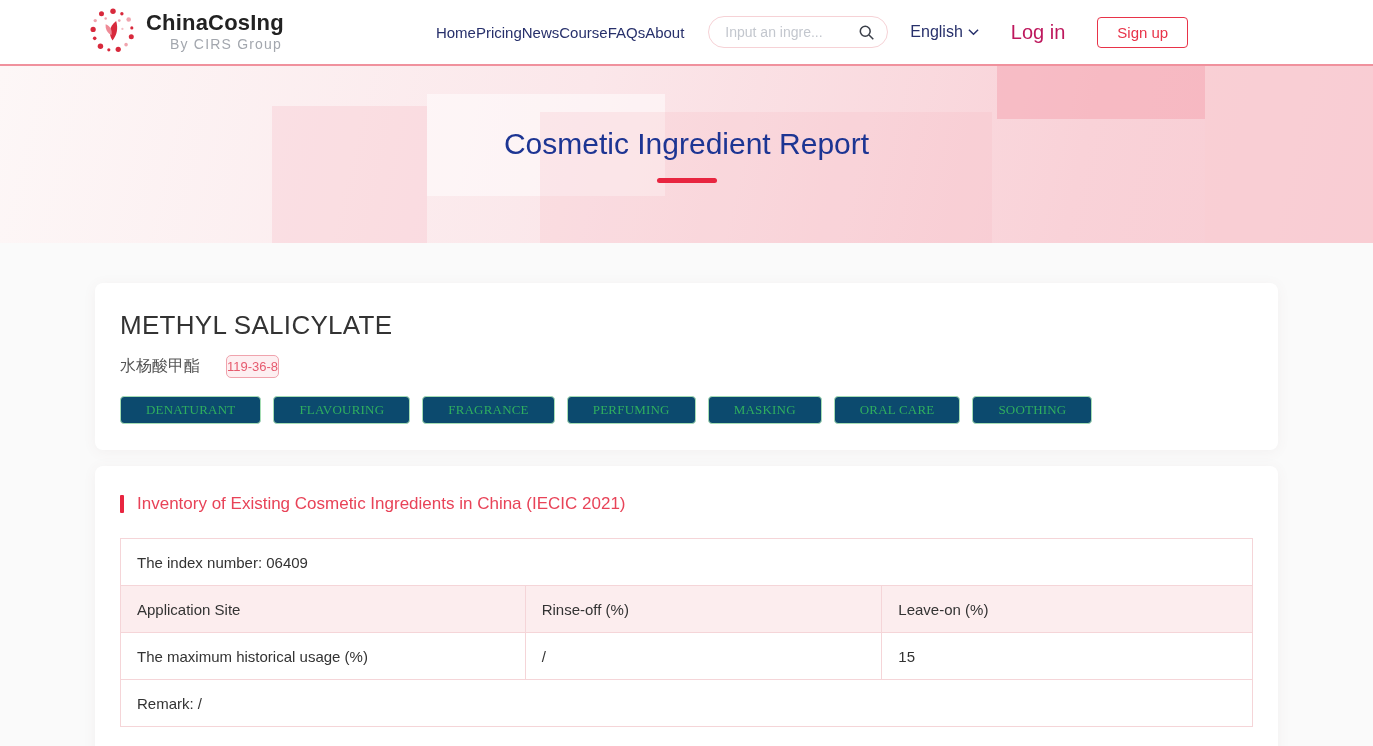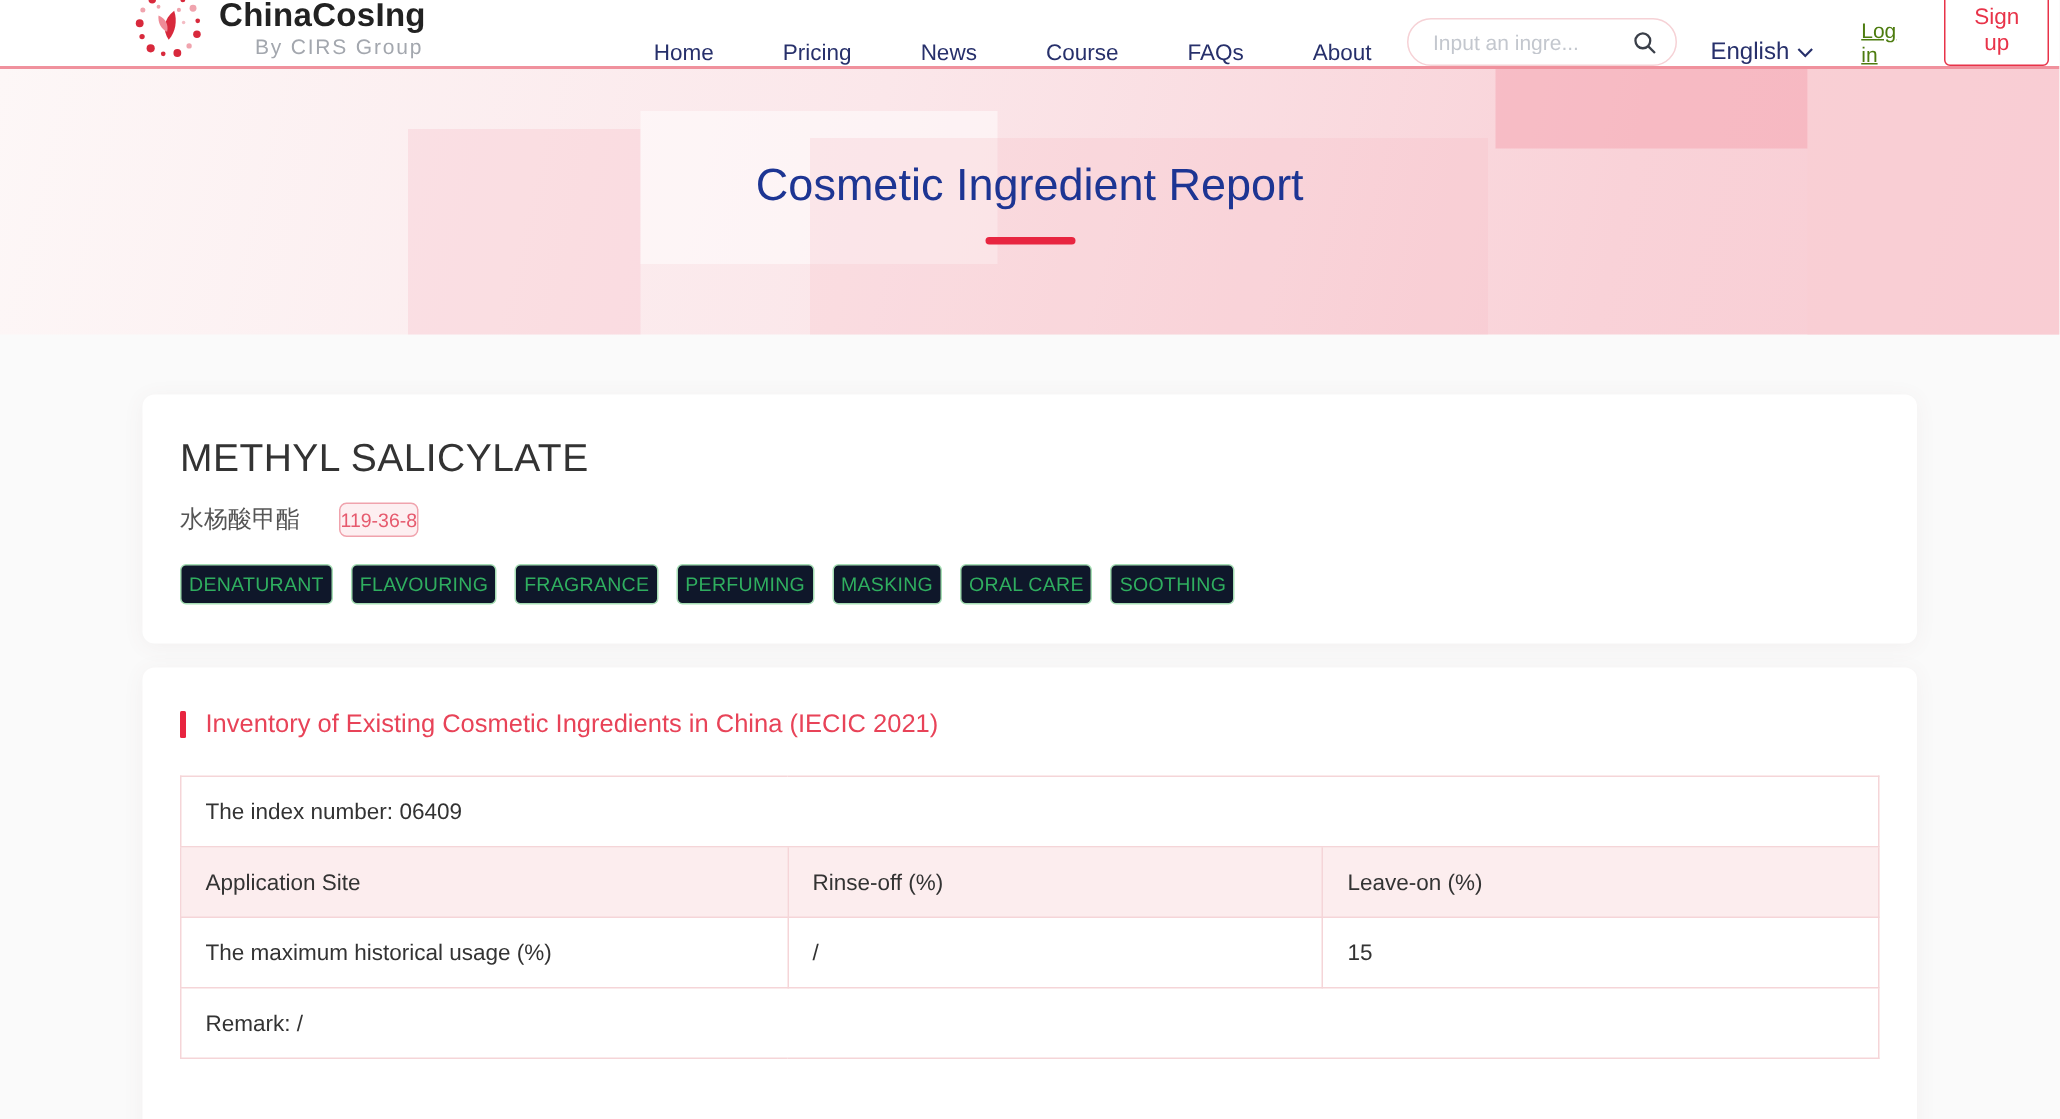--- a/index.html
+++ b/index.html
@@ -1,41 +1,41 @@
 <!DOCTYPE html>
 <html><head>
 <meta charset="utf-8">
 <style>
   * { margin:0; padding:0; box-sizing:border-box; }
   html,body { width:1373px; height:746px; overflow:hidden; }
   body { font-family:"Liberation Sans", sans-serif; background:#fafafa; }
 
   
   .nav {
-    height:44px; background:#fff; display:flex; align-items:flex-end;
+    height:64px; background:#fff; display:flex; align-items:center;
     padding:0 98px 0 90px; position:relative; z-index:5;
   }
   .brand { display:flex; align-items:center; gap:10px; cursor:pointer; }
   .brand-text { display:flex; flex-direction:column; line-height:1.1; }
   .brand-name { font-size:22px; font-weight:600; color:#222; letter-spacing:.2px; }
   .brand-tagline { font-size:14px; color:#a3a7ae; letter-spacing:1.2px; margin-top:2px;margin-left:24px; }
-  .nav-links { display:flex; list-style:none; gap:46px; margin-left:152px; }
+  .nav-links { display:flex; list-style:none; margin-left:152px; }
   .nav-links li { font-size:15px; color:#27306b; cursor:pointer; white-space:nowrap; }
   .search-box {
     margin-left:24px; display:flex; align-items:center; width:180px; height:32px;
     border:1px solid #f6d2d6; border-radius:16px; padding:0 12px 0 16px; background:#fff;
   }
   .search-box input {
     border:none; outline:none; flex:1; min-width:0; font-size:14px; color:#333;
     font-family:"Liberation Sans", sans-serif; background:transparent;
   }
   .search-box input::placeholder { color:#c3c7ce; }
   .lang { margin-left:22px; display:flex; align-items:center; gap:5px; cursor:pointer; }
   .lang span { font-size:16px; color:#27306b; }
-  .login { margin-left:32px; font-size:14px; color:#4d7c0f; cursor:pointer;text-decoration:underline; }
+  .login { margin-left:32px; font-size:20px; color:#be185d; cursor:pointer; }
   .signup {
     margin-left:32px; font-size:15px; color:#e83349; border:1px solid #e83349;
     background:transparent; border-radius:4px; padding:6px 19px; cursor:pointer;
     font-family:"Liberation Sans", sans-serif;
   }
 
   
   .hero {
     height:179px; position:relative; overflow:hidden;
     border-top:2px solid #f0919d;
@@ -65,22 +65,22 @@
 
   .ing-name { font-size:26px; font-weight:500; color:#333; letter-spacing:.3px; }
   .ing-sub { display:flex; align-items:center; gap:26px; margin-top:14px; }
   .ing-cn { font-size:16px; color:#555; }
   .cas-badge {
     font-size:13px; color:#e65a6e; background:#fdeff1; border:1px solid #f0a3ad;
     border-radius:5px; padding:3px 0; cursor:pointer;
   }
   .tags { display:flex; gap:12px; margin-top:18px; flex-wrap:wrap; }
   .tag {
-    font-size:13px; color:#2fae5f; background:#0f172a; border:1px solid #a5ddb4;
-    border-radius:4px; padding:5px 5px; letter-spacing:.2px; cursor:pointer;
+    font-size:13px; color:#2fae5f; background:#0c4a6e; border:1px solid #a5ddb4;
+    border-radius:4px; padding:5px 25px; letter-spacing:.2px; cursor:pointer;font-family:Liberation Serif, serif;
   }
 
   .section-head { display:flex; align-items:center; gap:13px; }
   .section-bar { width:4px; height:18px; background:#e82540; border-radius:1px; }
   .section-title { font-size:17px; color:#e84358; }
 
   table.iecic {
     margin-top:24px; width:1133px; border-collapse:collapse;
     font-size:15px; color:#333;
   }

